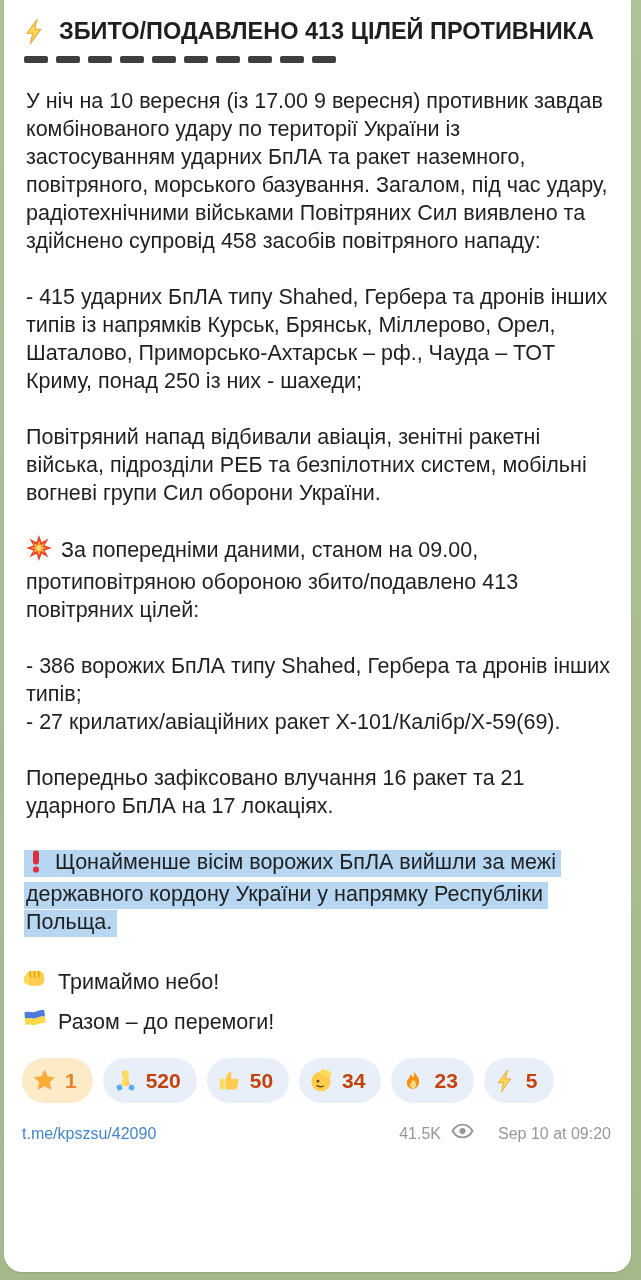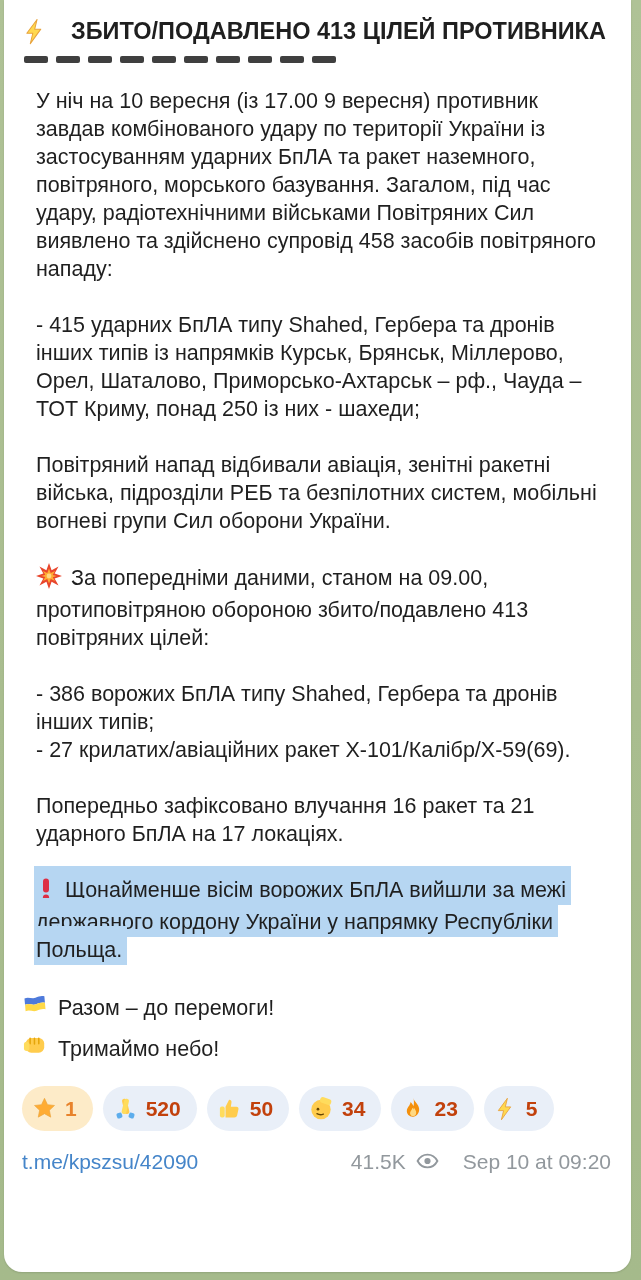--- a/index.html
+++ b/index.html
@@ -9,43 +9,43 @@
     font-family:"Liberation Sans","DejaVu Sans",sans-serif;
     -webkit-font-smoothing:antialiased;
   }
   .bubble{
     position:absolute;left:4px;top:0;width:627px;height:1272px;
     background:#ffffff;border-radius:0 0 18px 18px;
     box-shadow:0 1px 2px rgba(0,0,0,.12);
     box-sizing:border-box;padding:14px 20px 12px 18px;
     color:#1f1f1f;font-size:21.5px;line-height:28px;
   }
-  .title{display:flex;align-items:center;gap:22px;font-weight:700;font-size:23.5px;line-height:30px;margin:2px 0 10px 0;}
+  .title{display:flex;align-items:center;gap:10px;font-weight:700;font-size:23.5px;line-height:30px;margin:2px 0 10px 0;}
   .title .ticon{display:inline-flex;flex:0 0 auto;}
   .dashrow{display:flex;gap:8px;margin:0 0 24px 2px;align-items:center;}
   .dash{width:24px;height:7px;border-radius:2px;background:#3f3f3f;display:inline-block;}
-  p{margin:0 0 28px 14px;}
+  p{margin:0 0 28px 4px;}
   .line{display:block;}
   .picon{display:inline-block;vertical-align:-4px;margin-right:9px;}
   .hl{
-    background:#b6d6f2;padding:12px 5px 3px 2px;margin-left:-2px;
+    background:#b6d6f2;padding:0 5px 3px 2px;margin-left:-2px;
     -webkit-box-decoration-break:clone;box-decoration-break:clone;
   }
   .slogans{margin:0 0 20px 0;}
   .slogan{display:flex;align-items:center;gap:10px;margin:0 0 7px 0;line-height:32px;}
   .reactions{display:flex;gap:10px;margin:0 0 17px 0;}
   .pill{
     display:inline-flex;align-items:center;gap:8px;border:none;cursor:pointer;
     height:45px;border-radius:23px;padding:0 16px 0 10px;
     background:#e9eff8;color:#c2410c;font-weight:700;font-size:21px;
     font-family:"Liberation Sans","DejaVu Sans",sans-serif;
   }
   .pill.own{background:#fdebc8;color:#e8832c;}
   .pill .ricon{display:inline-flex;}
-  .footer{display:flex;justify-content:space-between;align-items:center;font-size:21px;}
+  .footer{display:flex;justify-content:space-between;align-items:center;font-size:16px;}
   .footer .link{color:#4585c9;text-decoration:none;cursor:pointer;}
   .meta{display:flex;align-items:center;gap:10px;color:#92989d;justify-content:space-between;}
   .meta .datetxt{margin-left:14px;}
 </style>
 </head>
 <body>
 
 <div class="bubble">
 
   <div class="title">
@@ -98,38 +98,38 @@
   <p>
     <span class="hl"><span class="picon"><svg width="20" height="24" viewBox="0 0 20 24">
             <rect x="7" y="1.5" width="6" height="14" rx="3" fill="#DD2E44"></rect>
             <circle cx="10" cy="20.5" r="3.1" fill="#DD2E44"></circle>
           </svg></span><span>Щонайменше вісім ворожих БпЛА вийшли за межі державного кордону України у напрямку Республіки Польща.</span></span>
   </p>
 
   <div class="slogans">
     <div class="slogan">
       <span>
+        <svg width="26" height="26" viewBox="0 0 24 24">
+          <rect x="3.5" y="6.5" width="17" height="13.5" rx="5" fill="#FFCC4D"></rect>
+          <path d="M7.5 6.8v5M11.5 6.6v5.4M15.5 6.8v5" stroke="#E5A50A" stroke-width="1.4" stroke-linecap="round" fill="none"></path>
+          <rect x="1.8" y="10" width="5" height="8.4" rx="2.5" fill="#FFDC5D"></rect>
+        </svg>
+      </span>
+      <span>Тримаймо небо!</span>
+    </div>
+    <div class="slogan">
+      <span>
         <svg width="26" height="22" viewBox="0 0 24 22">
           <g transform="rotate(-5 12 11)">
             <path d="M2 4.5 C6 2.8 9.5 6 13 4.8 16.5 3.6 19.5 3 22 4.2 V10.7 C19.5 9.5 16.5 10.1 13 11.3 9.5 12.5 6 9.3 2 11 Z" fill="#4E7ADB"></path>
             <path d="M2 11 C6 9.3 9.5 12.5 13 11.3 16.5 10.1 19.5 9.5 22 10.7 V17.2 C19.5 16 16.5 16.6 13 17.8 9.5 19 6 15.8 2 17.5 Z" fill="#FFD948"></path>
           </g>
         </svg>
       </span>
       <span>Разом – до перемоги!</span>
-    </div>
-    <div class="slogan">
-      <span>
-        <svg width="26" height="26" viewBox="0 0 24 24">
-          <rect x="3.5" y="6.5" width="17" height="13.5" rx="5" fill="#FFCC4D"></rect>
-          <path d="M7.5 6.8v5M11.5 6.6v5.4M15.5 6.8v5" stroke="#E5A50A" stroke-width="1.4" stroke-linecap="round" fill="none"></path>
-          <rect x="1.8" y="10" width="5" height="8.4" rx="2.5" fill="#FFDC5D"></rect>
-        </svg>
-      </span>
-      <span>Тримаймо небо!</span>
     </div>
   </div>
 
   <div class="reactions">
     <button class="pill own">
       <span class="ricon">
         <svg width="25" height="25" viewBox="0 0 24 24">
             <path d="M12 2.2l2.9 6.1 6.7.8-4.9 4.6 1.3 6.6-6-3.3-6 3.3 1.3-6.6L2.4 9.1l6.7-.8z" fill="#FFAC33" stroke="#E8A33D" stroke-width="0.6"></path>
           </svg>
       </span>

